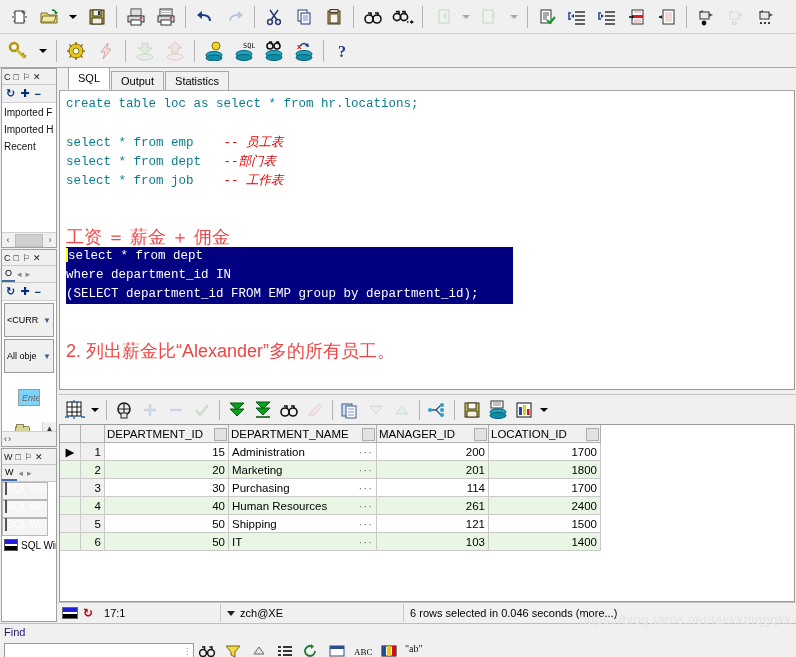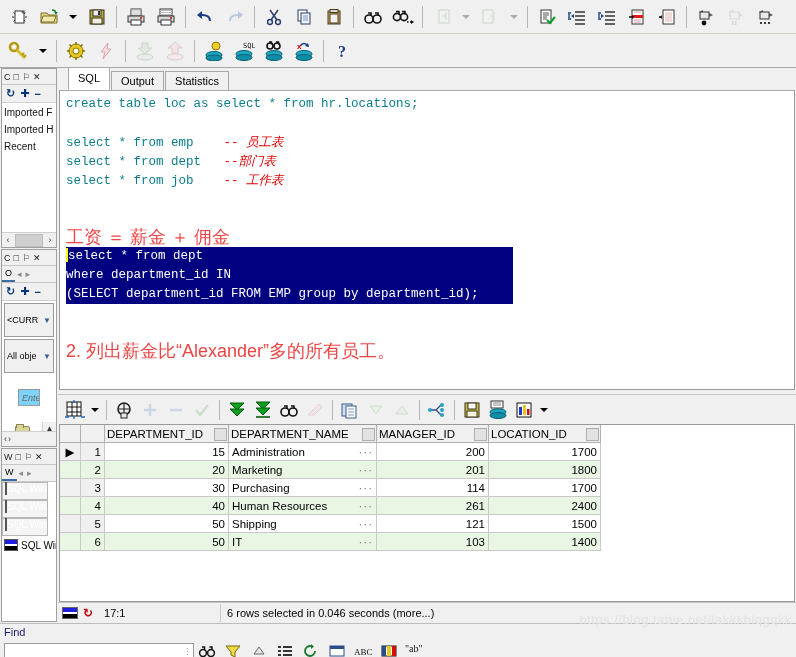--- a/index.html
+++ b/index.html
@@ -779,20 +779,24 @@
           </table>
         </div>
       </div>
 
       <div class="statusbar">
         <span class="sb-flag"></span>
         <span class="refresh">↻</span>
         <div class="sb-cell" style="width:110px;">
           <span>17:1</span>
         </div>
+        <div class="sb-cell" style="width:170px;">
+          <span class="sb-caret"></span>
+          <span>zch@XE</span>
+        </div>
         <div class="sb-cell" style="flex:1;border-right:none;">
           <span>6 rows selected in 0.046 seconds (more...)</span>
         </div>
       </div>
     </div>
   </div>
 
   <div class="findbar">
     <span>Find</span>
   </div>

